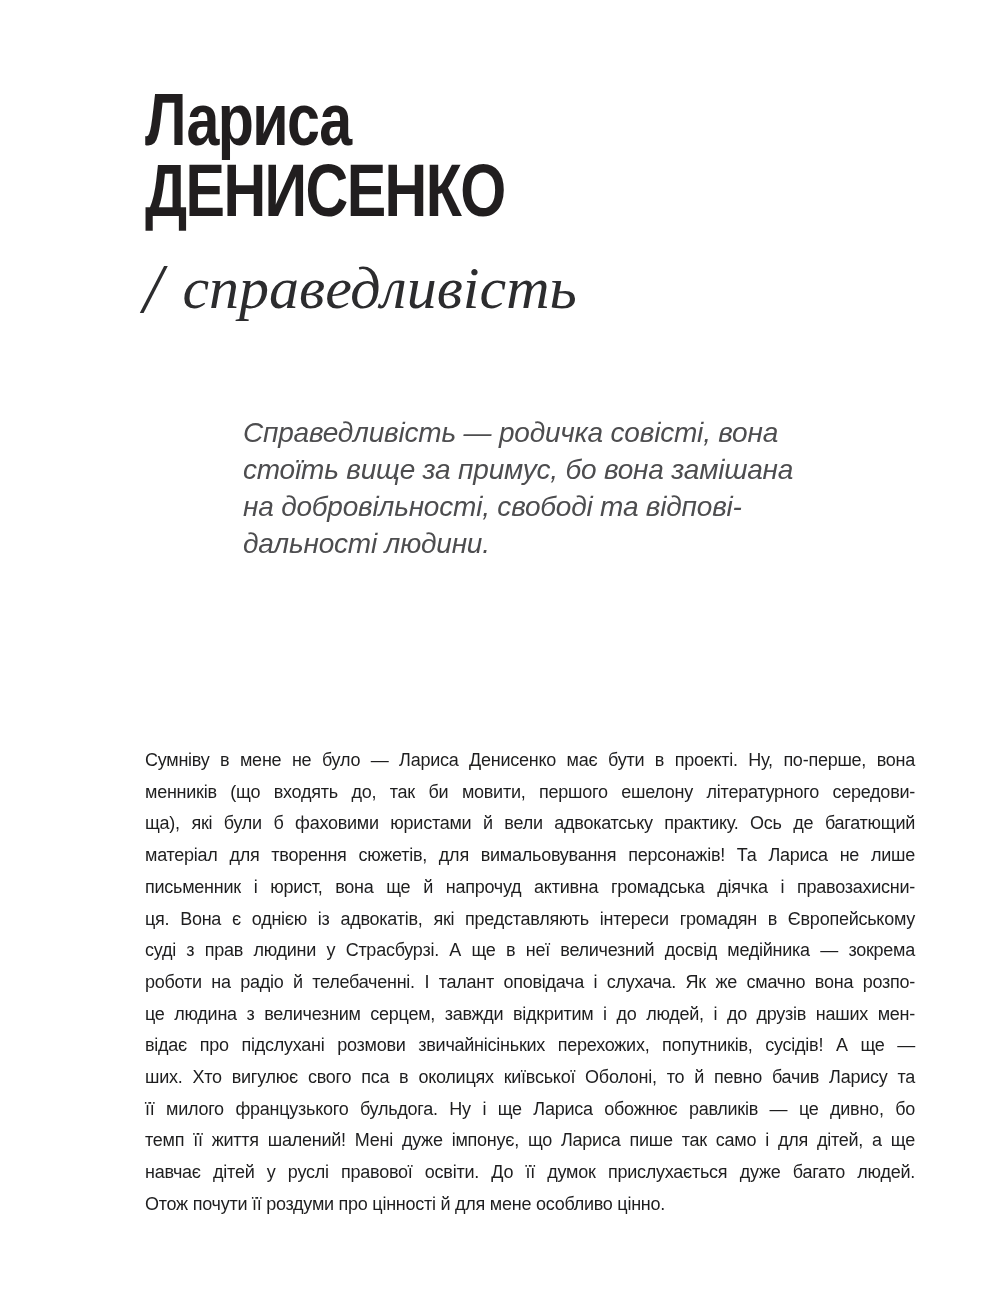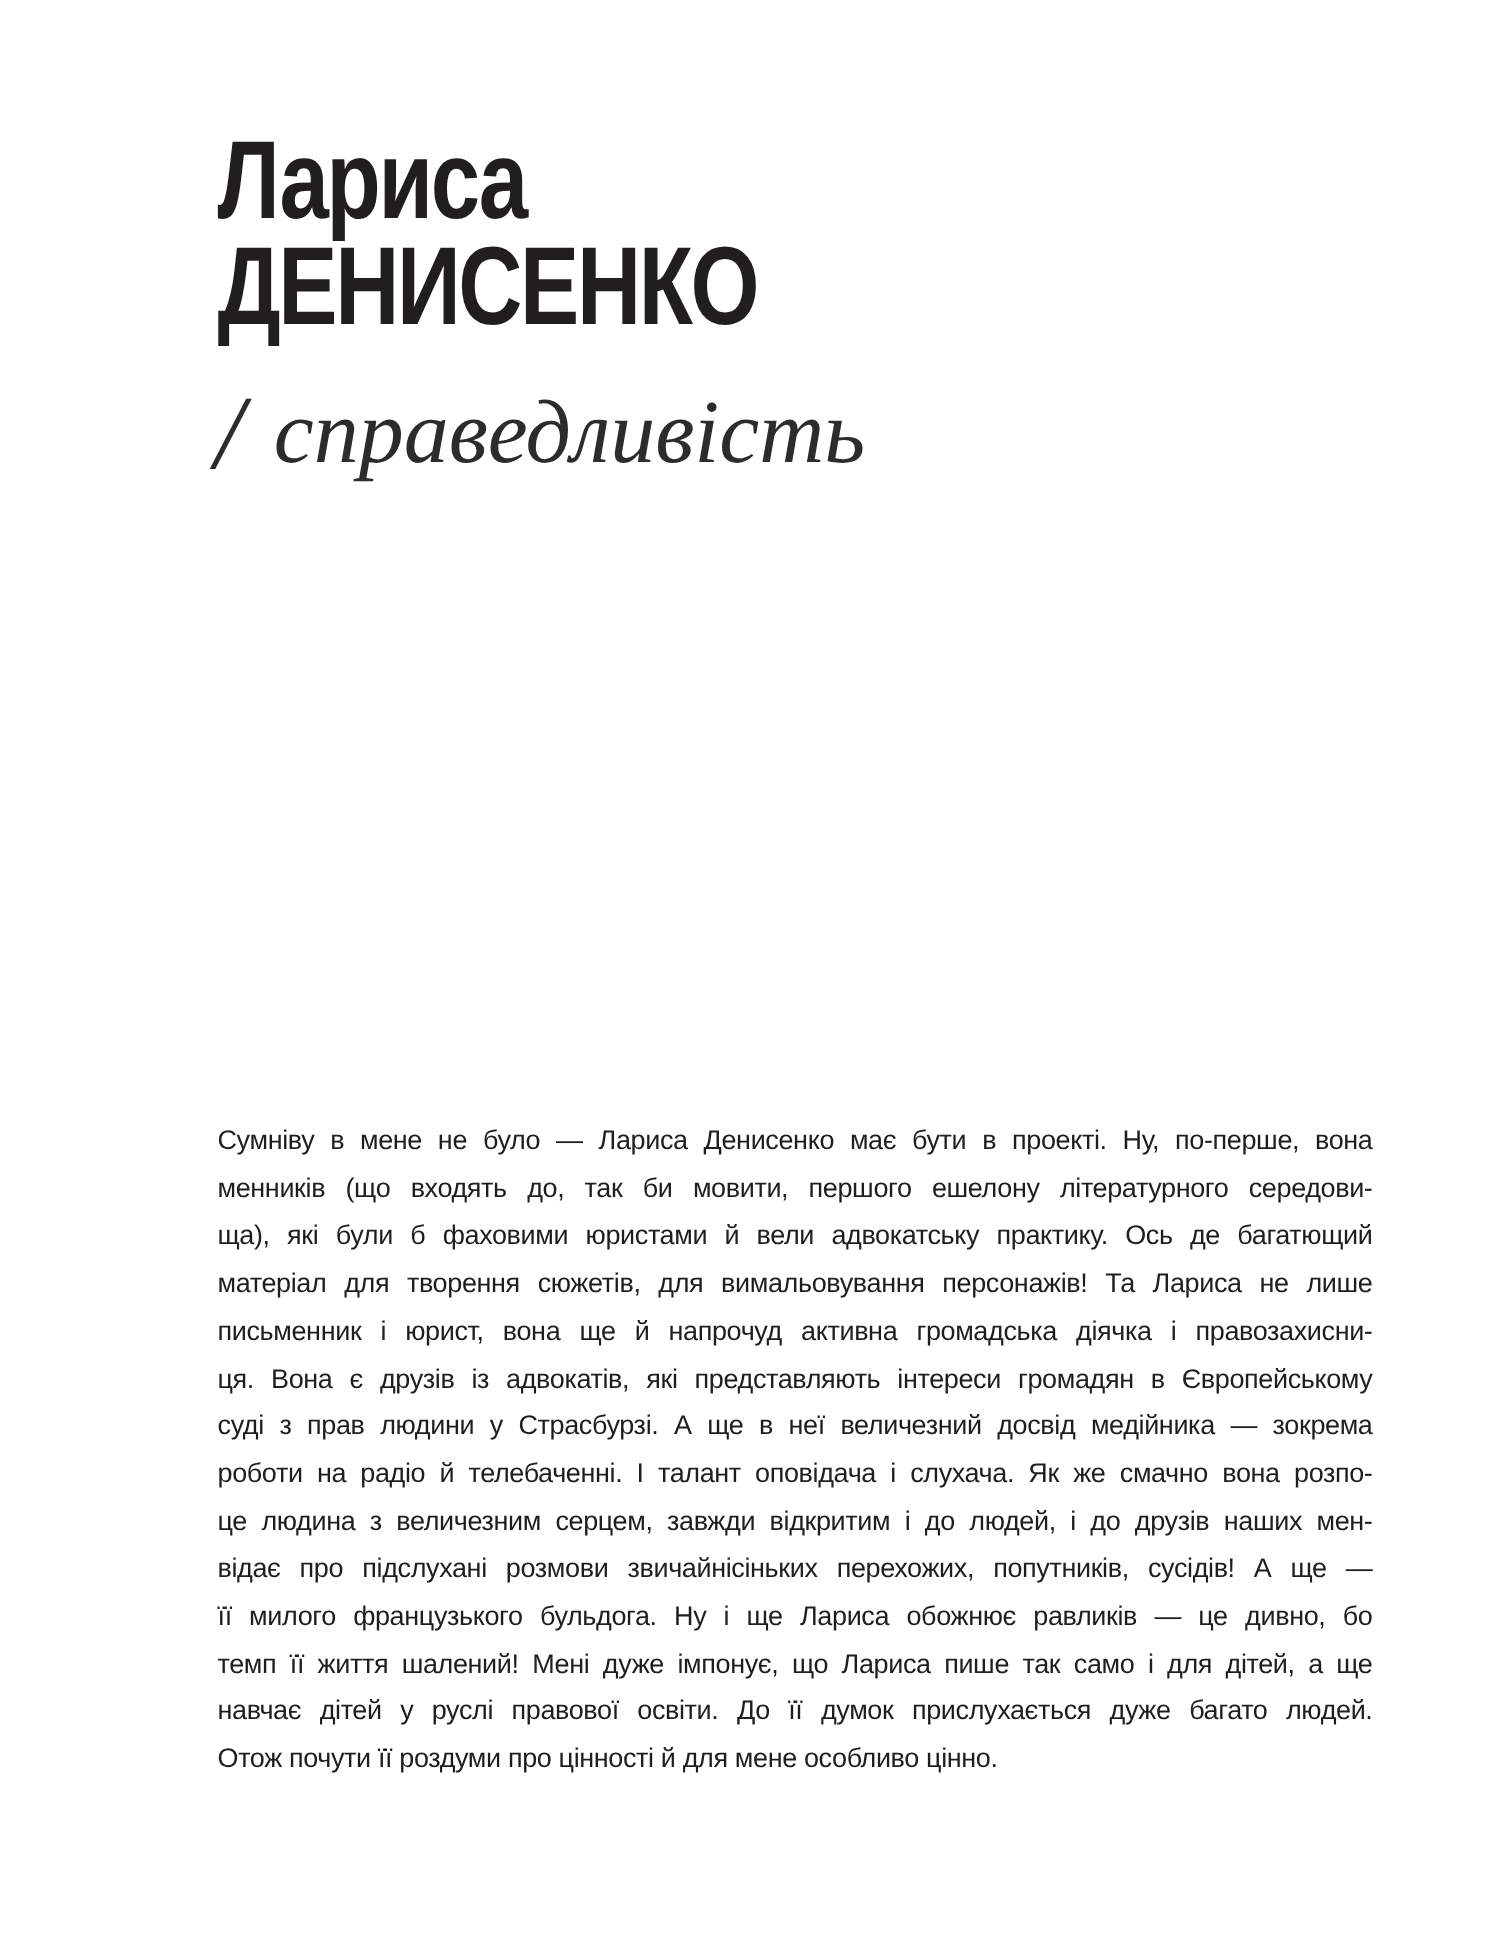--- a/index.html
+++ b/index.html
@@ -82,31 +82,38 @@
 
   <div class="author-title">
     <div>Лариса</div>
     <div>ДЕНИСЕНКО</div>
   </div>
 
   <div class="chapter-line">
     <span class="slash">/</span><span>справедливість</span>
   </div>
 
+  <div class="epigraph">
+      <div class="quote-line">Справедливість — родичка совісті, вона</div>
+      <div class="quote-line">стоїть вище за примус, бо вона замішана</div>
+      <div class="quote-line">на добровільності, свободі та відпові-</div>
+      <div class="quote-line">дальності людини.</div>
+    </div>
 
   <div class="body-paragraph">
       <div class="body-line">Сумніву в мене не було — Лариса Денисенко має бути в проекті. Ну, по-перше, вона</div>
       <div class="body-line">менників (що входять до, так би мовити, першого ешелону літературного середови-</div>
       <div class="body-line">ща), які були б фаховими юристами й вели адвокатську практику. Ось де багатющий</div>
       <div class="body-line">матеріал для творення сюжетів, для вимальовування персонажів! Та Лариса не лише</div>
       <div class="body-line">письменник і юрист, вона ще й напрочуд активна громадська діячка і правозахисни-</div>
-      <div class="body-line">ця. Вона є друзів із адвокатів, які представляють інтереси громадян в Європейському</div>
+      <div class="body-line">ця. Вона є однією із адвокатів, які представляють інтереси громадян в Європейському</div>
       <div class="body-line">суді з прав людини у Страсбурзі. А ще в неї величезний досвід медійника — зокрема</div>
       <div class="body-line">роботи на радіо й телебаченні. І талант оповідача і слухача. Як же смачно вона розпо-</div>
       <div class="body-line">це людина з величезним серцем, завжди відкритим і до людей, і до друзів наших мен-</div>
       <div class="body-line">відає про підслухані розмови звичайнісіньких перехожих, попутників, сусідів! А ще —</div>
+      <div class="body-line">ших. Хто вигулює свого пса в околицях київської Оболоні, то й певно бачив Ларису та</div>
       <div class="body-line">її милого французького бульдога. Ну і ще Лариса обожнює равликів — це дивно, бо</div>
       <div class="body-line">темп її життя шалений! Мені дуже імпонує, що Лариса пише так само і для дітей, а ще</div>
       <div class="body-line">навчає дітей у руслі правової освіти. До її думок прислухається дуже багато людей.</div>
       <div class="body-line">Отож почути її роздуми про цінності й для мене особливо цінно.</div>
     </div>
 
 </div>
 
 </body></html>

